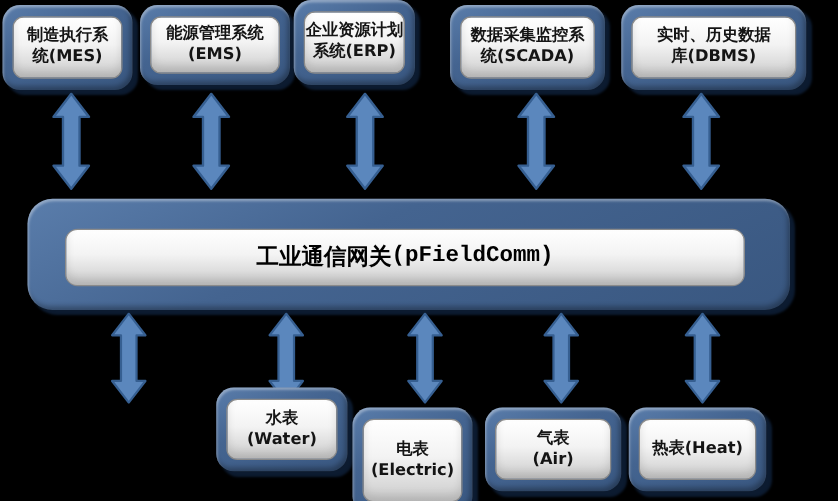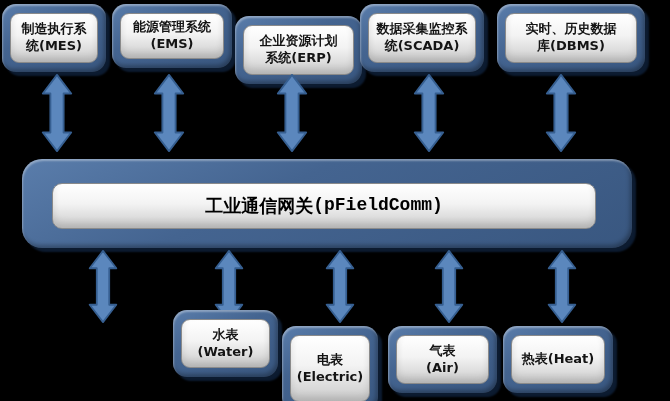--- a/index.html
+++ b/index.html
@@ -62,21 +62,21 @@
       <span>制造执行系</span>
       <span>统(MES)</span>
     </div>
   </div>
   <div class="box3d" style="left:112px; top:4px; width:120px; height:64px;">
     <div class="panel">
       <span>能源管理系统</span>
       <span>(EMS)</span>
     </div>
   </div>
-  <div class="box3d" style="left:235px; top:16px; width:127px; height:68px;">
+  <div class="box3d" style="left:235px; top:0; width:97px; height:68px;">
     <div class="panel">
       <span>企业资源计划</span>
       <span>系统(ERP)</span>
     </div>
   </div>
   <div class="box3d" style="left:360px; top:4px; width:124px; height:68px;">
     <div class="panel">
       <span>数据采集监控系</span>
       <span>统(SCADA)</span>
     </div>

